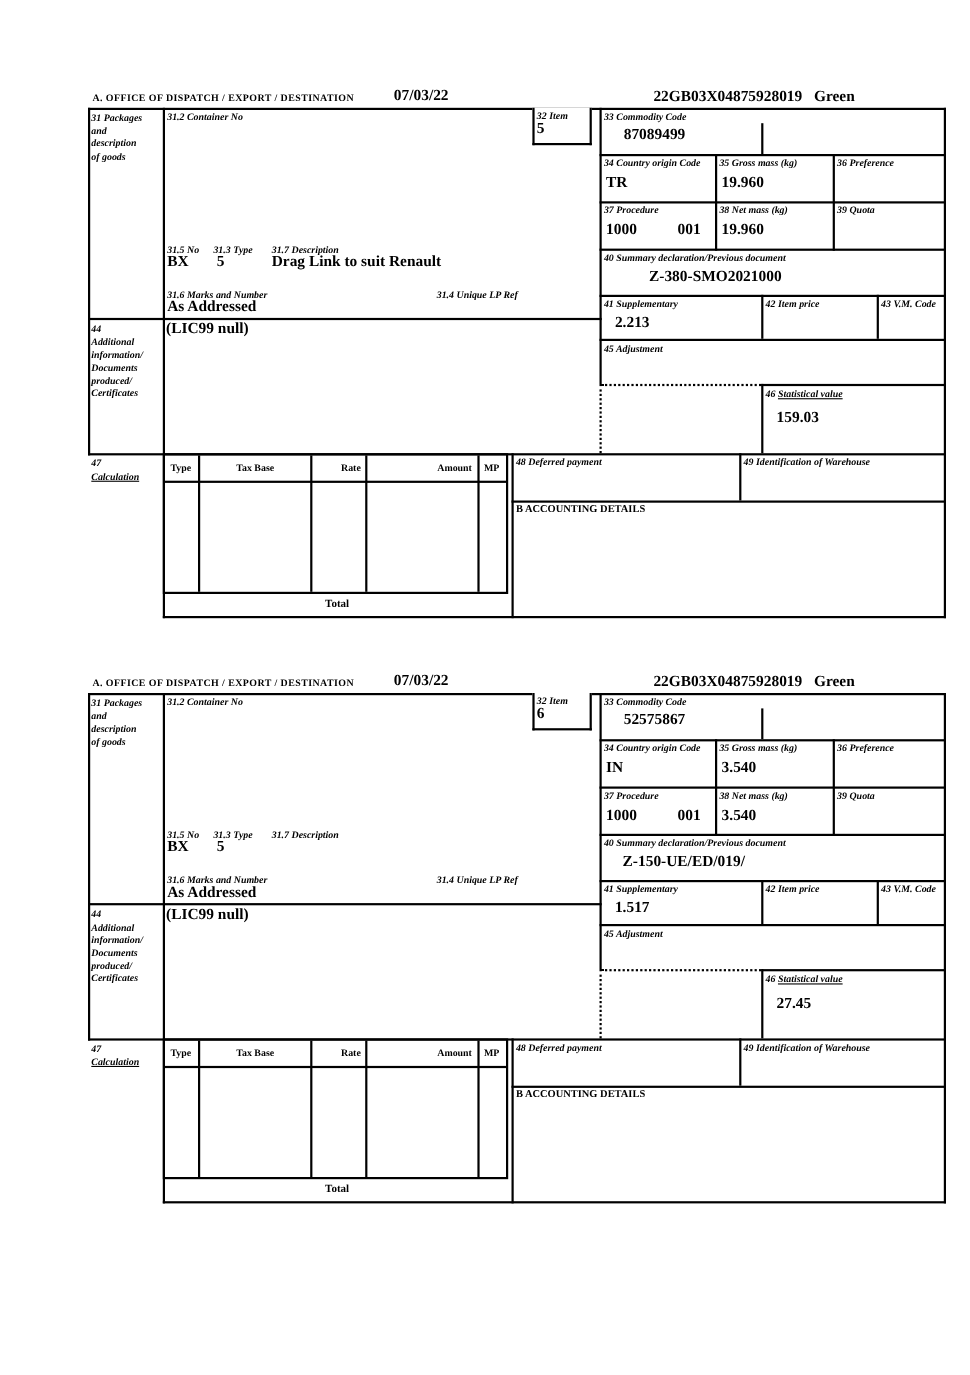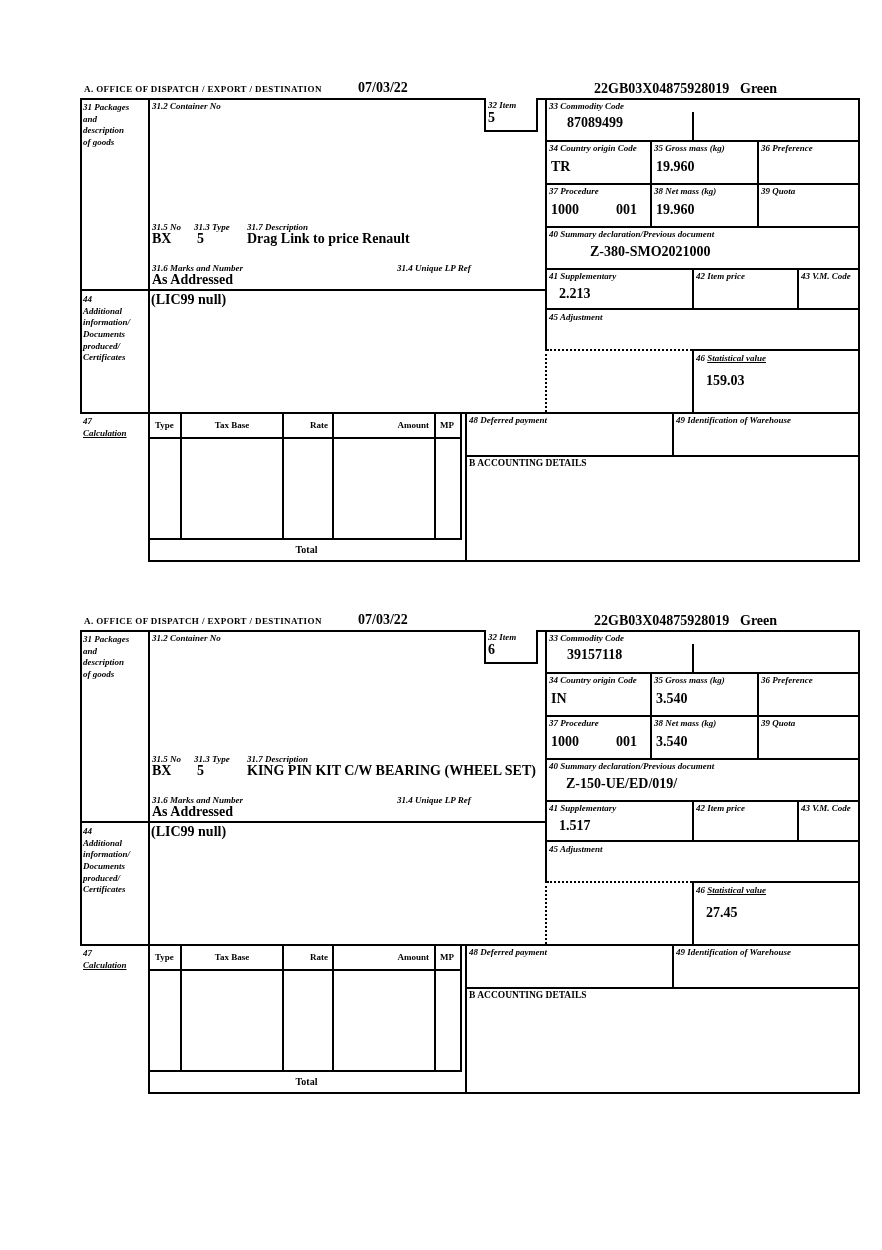--- a/index.html
+++ b/index.html
@@ -92,21 +92,21 @@
 produced/
 Certificates</span>
       <span class="lbl" style="left:3px;top:318px"><span class="blk">47</span><span class="blk u">Calculation</span></span>
 
       <span class="lbl" style="left:72px;top:3px">31.2 Container No</span>
       <span class="lbl" style="left:72px;top:124px">31.5 No</span>
       <span class="lbl" style="left:114px;top:124px">31.3 Type</span>
       <span class="lbl" style="left:167px;top:124px">31.7 Description</span>
       <span class="big" style="left:72px;top:133px">BX</span>
       <span class="big" style="left:117px;top:133px">5</span>
-      <span class="big" style="left:167px;top:133px">Drag Link to price Renault</span>
+      <span class="big" style="left:167px;top:133px">Drag Link to suit Renault</span>
       <span class="lbl" style="left:72px;top:165px">31.6 Marks and Number</span>
       <span class="lbl" style="left:317px;top:165px">31.4 Unique LP Ref</span>
       <span class="big" style="left:72px;top:174px">As Addressed</span>
 
       <span class="big" style="left:71px;top:194px">(LIC99 null)</span>
 
       <span class="lbl" style="left:469px;top:3px">33 Commodity Code</span>
       <span class="big" style="left:487px;top:17px">87089499</span>
 
       <span class="lbl" style="left:469px;top:45px">34 Country origin Code</span>
@@ -206,29 +206,28 @@
 produced/
 Certificates</span>
       <span class="lbl" style="left:3px;top:318px"><span class="blk">47</span><span class="blk u">Calculation</span></span>
 
       <span class="lbl" style="left:72px;top:3px">31.2 Container No</span>
       <span class="lbl" style="left:72px;top:124px">31.5 No</span>
       <span class="lbl" style="left:114px;top:124px">31.3 Type</span>
       <span class="lbl" style="left:167px;top:124px">31.7 Description</span>
       <span class="big" style="left:72px;top:133px">BX</span>
       <span class="big" style="left:117px;top:133px">5</span>
-      <span class="big" style="left:167px;top:133px">KING PIN KIT C/W BEARING (WHEEL SET)</span>
       <span class="lbl" style="left:72px;top:165px">31.6 Marks and Number</span>
       <span class="lbl" style="left:317px;top:165px">31.4 Unique LP Ref</span>
       <span class="big" style="left:72px;top:174px">As Addressed</span>
 
       <span class="big" style="left:71px;top:194px">(LIC99 null)</span>
 
       <span class="lbl" style="left:469px;top:3px">33 Commodity Code</span>
-      <span class="big" style="left:487px;top:17px">39157118</span>
+      <span class="big" style="left:487px;top:17px">52575867</span>
 
       <span class="lbl" style="left:469px;top:45px">34 Country origin Code</span>
       <span class="big" style="left:471px;top:61px">IN</span>
       <span class="lbl" style="left:574px;top:45px">35 Gross mass (kg)</span>
       <span class="big" style="left:576px;top:61px">3.540</span>
       <span class="lbl" style="left:681px;top:45px">36 Preference</span>
 
       <span class="lbl" style="left:469px;top:88px">37 Procedure</span>
       <span class="big" style="left:471px;top:104px">1000</span>
       <span class="big" style="left:536px;top:104px">001</span>

